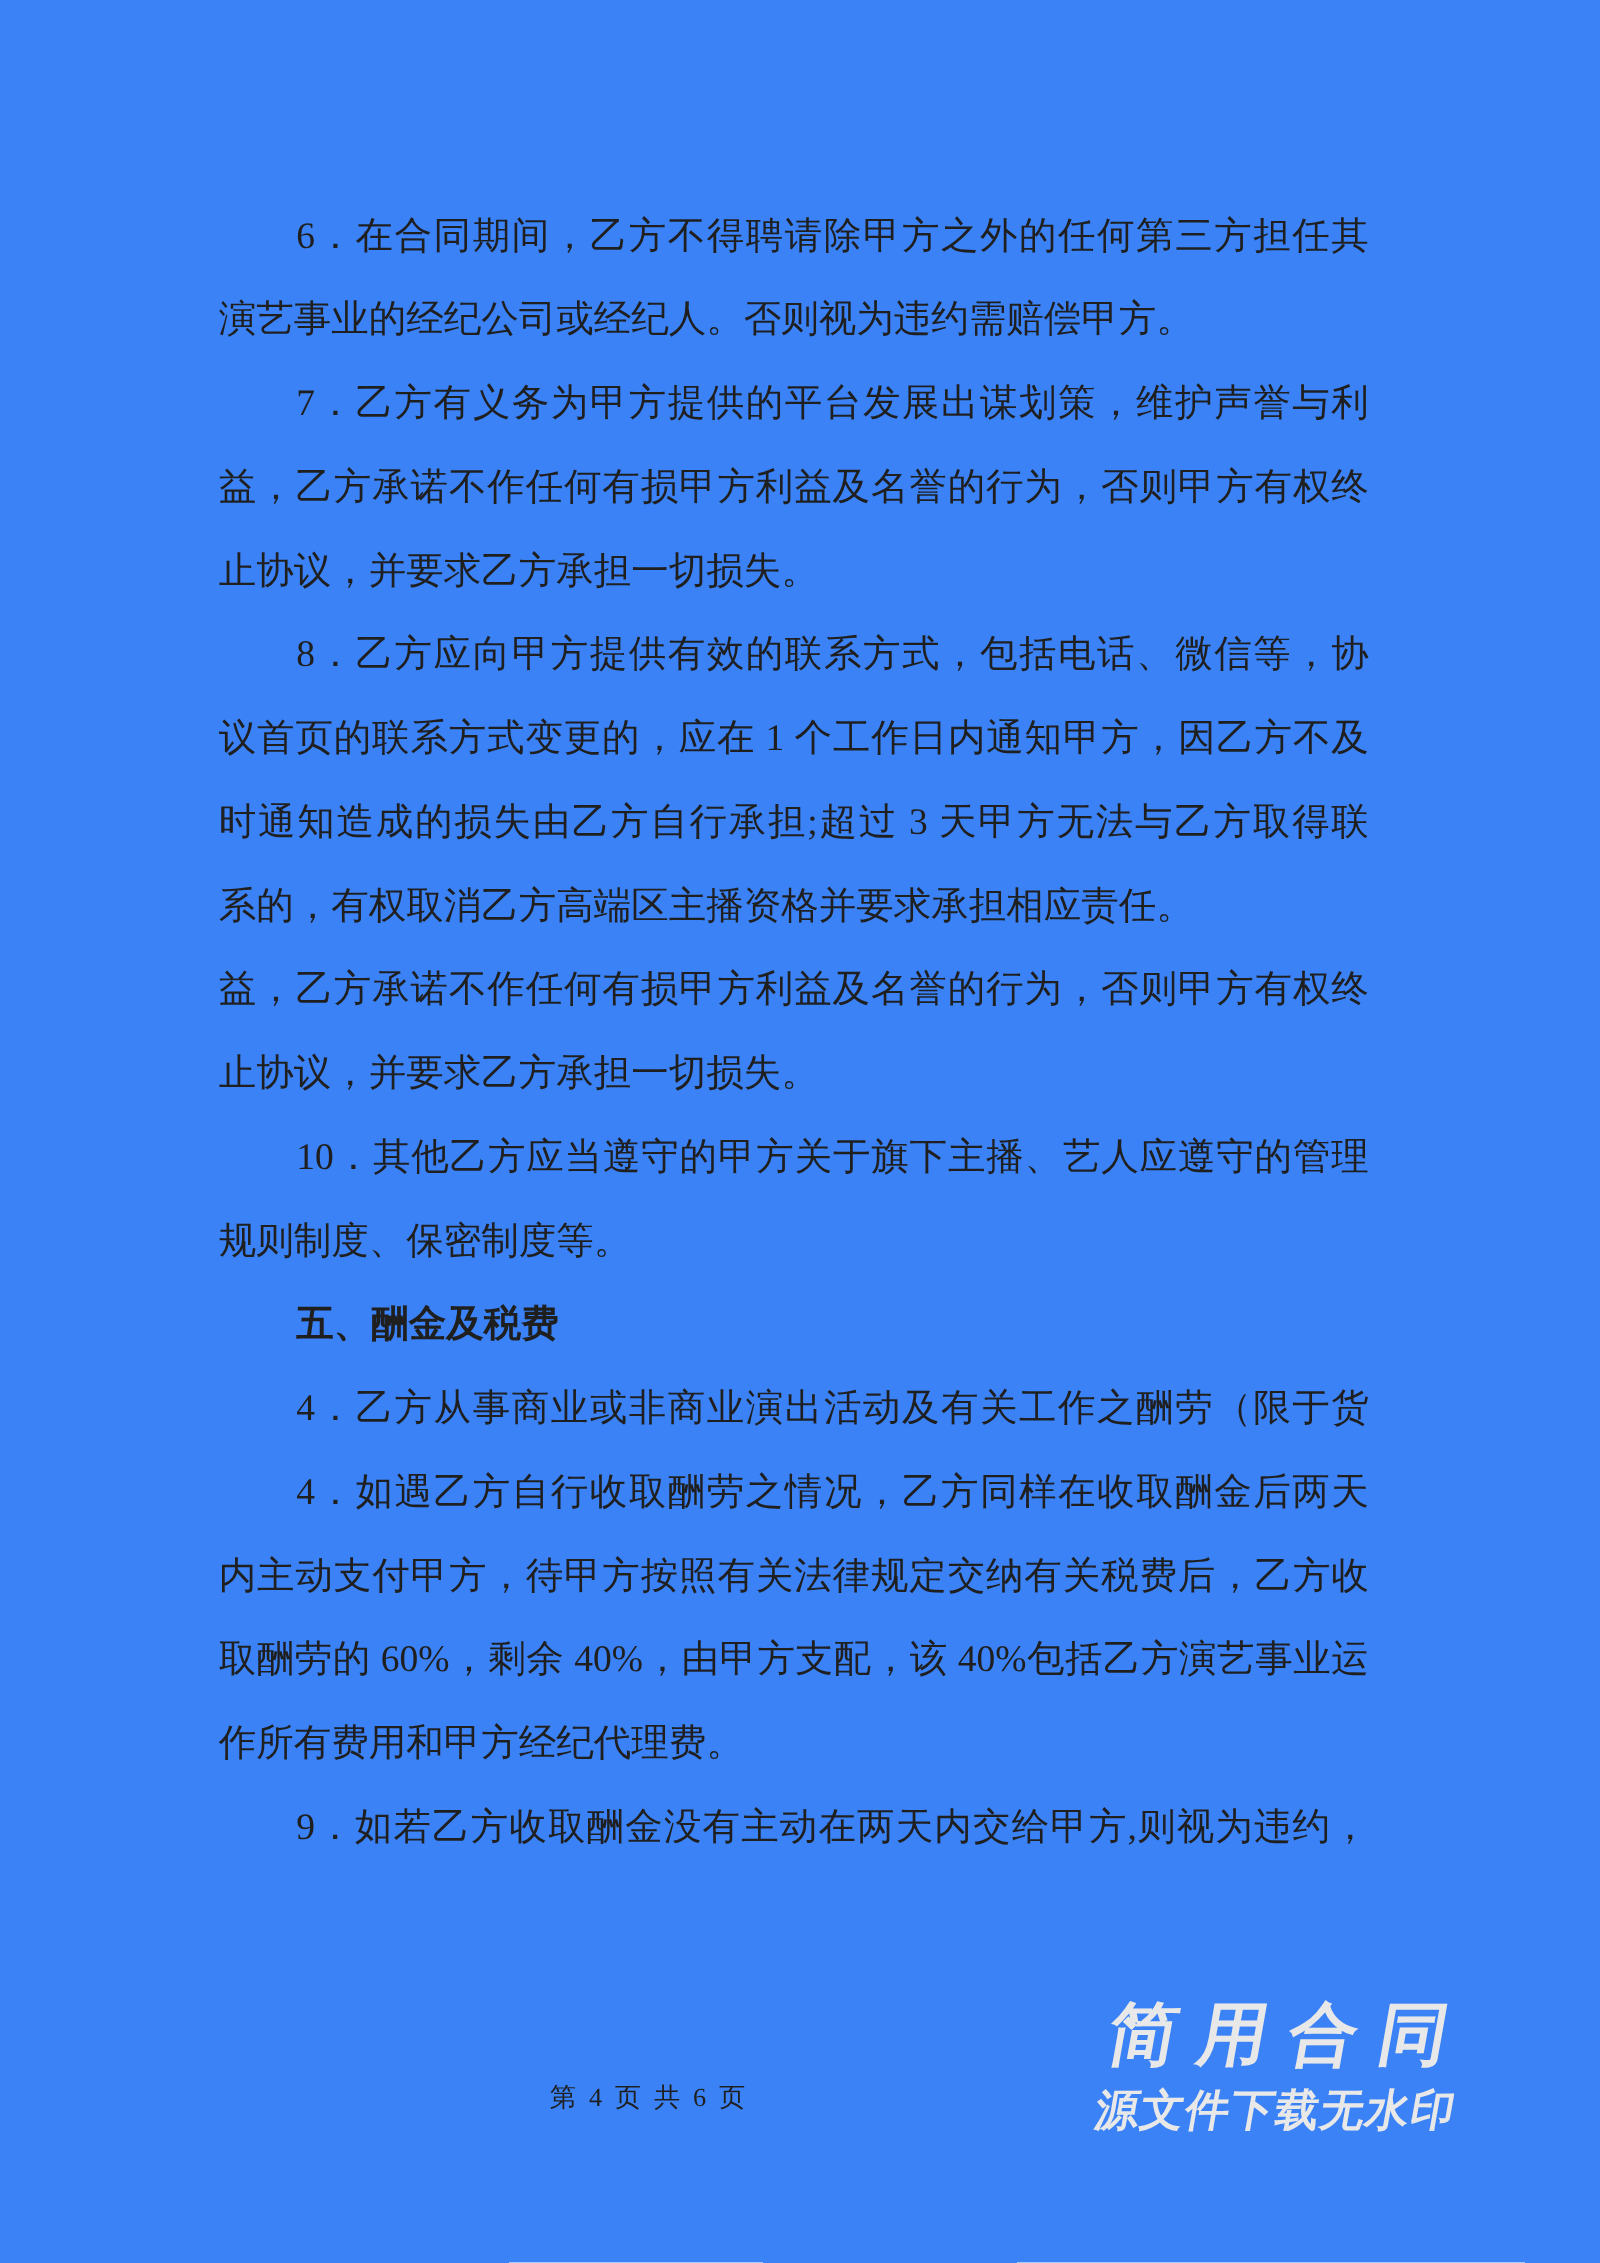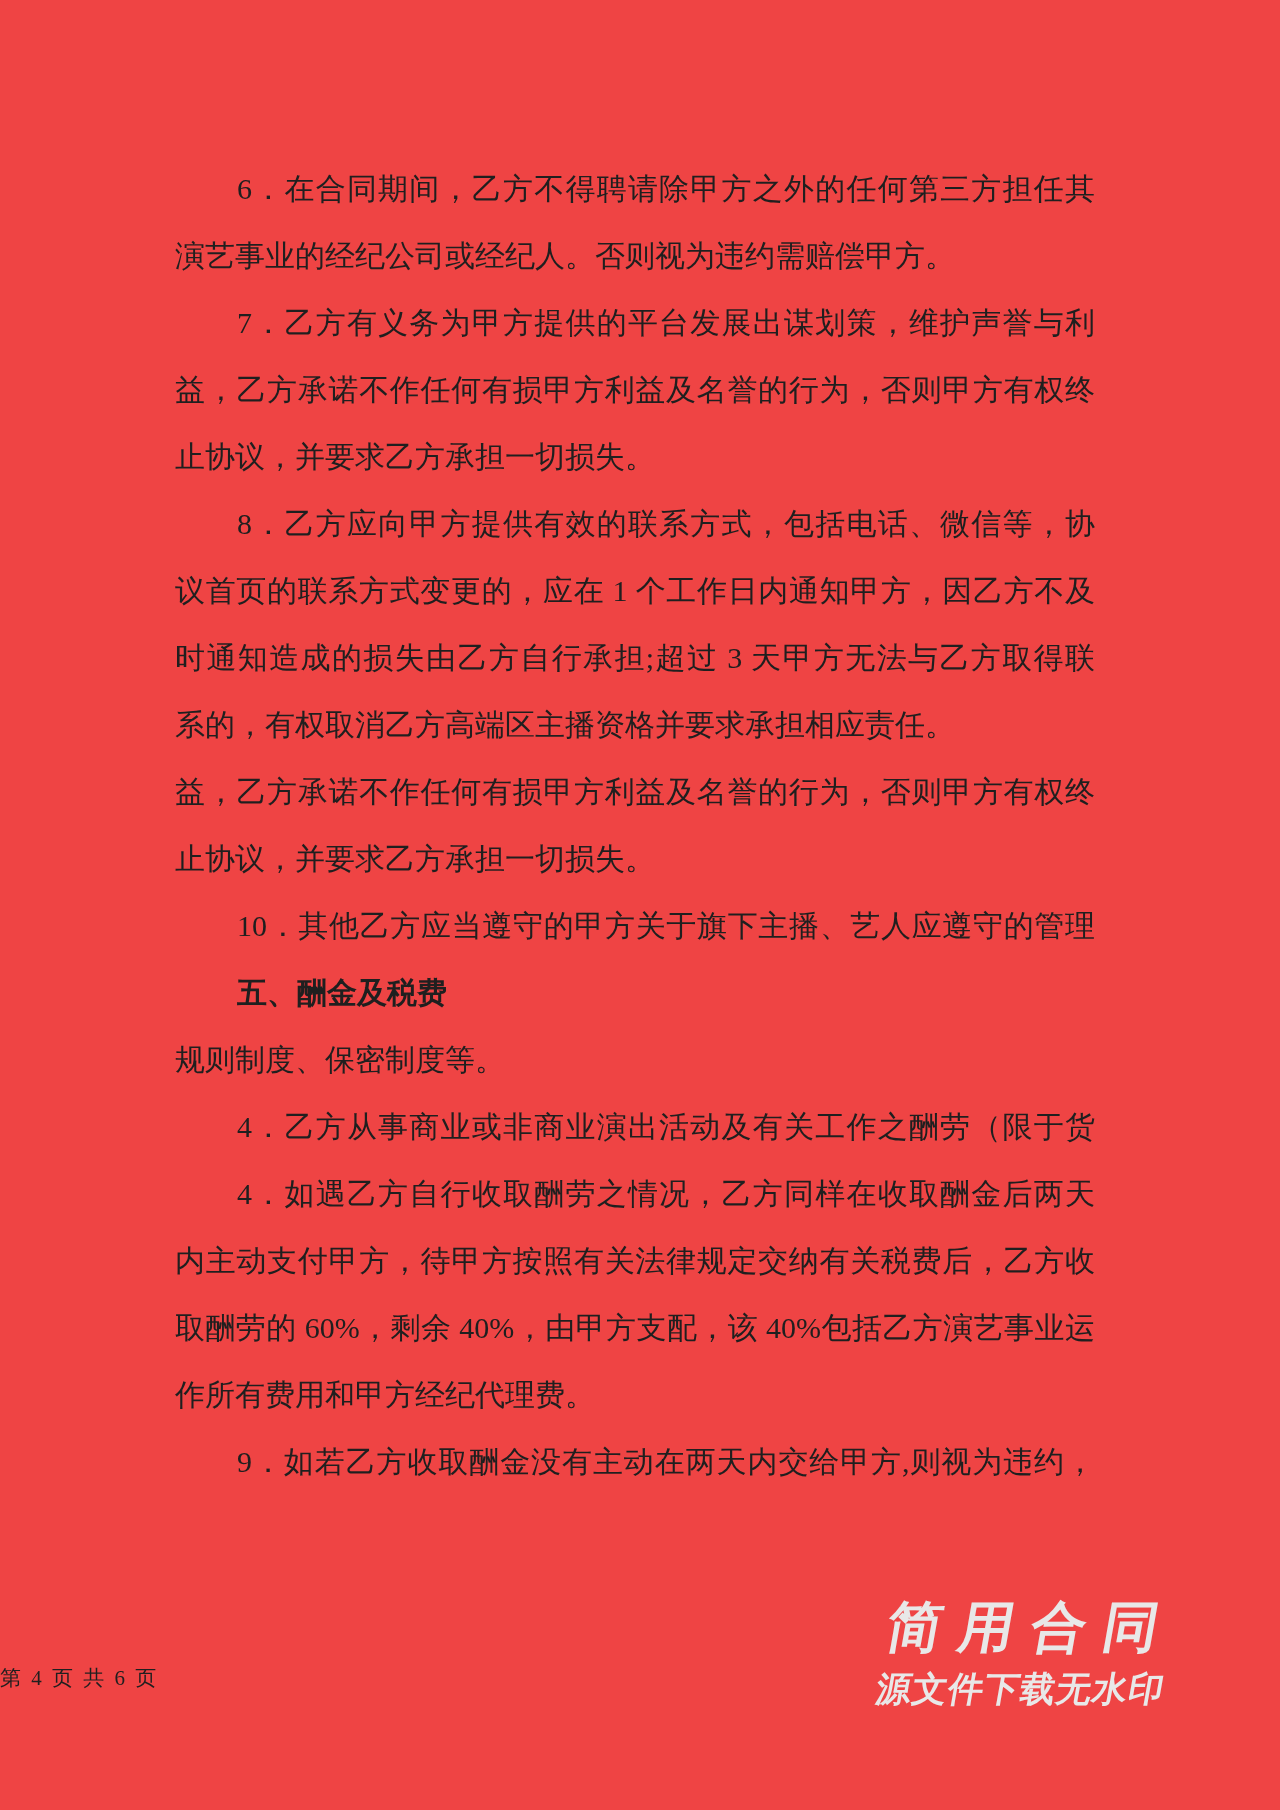--- a/index.html
+++ b/index.html
@@ -37,20 +37,21 @@
     padding-left: 62px;
   }
   .line.heading {
     font-weight: 700;
   }
   .footer {
     position: absolute;
     left: 0;
     top: 1664px;
     width: 1036px;
+    text-align: center;
     font-size: 21px;
     color: #1f1f1f;
     word-spacing: 5px;
   }
   .watermark {
     position: absolute;
     left: 883px;
     top: 1598px;
     color: #e8e8e8;
     font-family: "Liberation Sans", "DejaVu Sans", sans-serif;
@@ -68,36 +69,36 @@
     margin-top: 14px;
     font-size: 35px;
     line-height: 37px;
     letter-spacing: 1px;
     white-space: nowrap;
   }
 </style>
 </head>
 <body>
 
-<div class="page" style="background: #ef4444;">
+<div class="page" style="background: #3b82f6;">
   <div class="content" id="content">
       <div class="line indent stretch" style="color: rgb(31, 31, 31);">6．在合同期间，乙方不得聘请除甲方之外的任何第三方担任其</div>
       <div class="line" style="color: rgb(31, 31, 31);">演艺事业的经纪公司或经纪人。否则视为违约需赔偿甲方。</div>
       <div class="line indent stretch" style="color: rgb(31, 31, 31);">7．乙方有义务为甲方提供的平台发展出谋划策，维护声誉与利</div>
       <div class="line stretch" style="color: rgb(31, 31, 31);">益，乙方承诺不作任何有损甲方利益及名誉的行为，否则甲方有权终</div>
       <div class="line" style="color: rgb(31, 31, 31);">止协议，并要求乙方承担一切损失。</div>
       <div class="line indent stretch" style="color: rgb(31, 31, 31);">8．乙方应向甲方提供有效的联系方式，包括电话、微信等，协</div>
       <div class="line stretch" style="color: rgb(31, 31, 31);">议首页的联系方式变更的，应在 1 个工作日内通知甲方，因乙方不及</div>
       <div class="line stretch" style="color: rgb(31, 31, 31);">时通知造成的损失由乙方自行承担;超过 3 天甲方无法与乙方取得联</div>
       <div class="line" style="color: rgb(31, 31, 31);">系的，有权取消乙方高端区主播资格并要求承担相应责任。</div>
       <div class="line stretch" style="color: rgb(31, 31, 31);">益，乙方承诺不作任何有损甲方利益及名誉的行为，否则甲方有权终</div>
       <div class="line" style="color: rgb(31, 31, 31);">止协议，并要求乙方承担一切损失。</div>
       <div class="line indent stretch" style="color: rgb(31, 31, 31);">10．其他乙方应当遵守的甲方关于旗下主播、艺人应遵守的管理</div>
+      <div class="line" style="color: rgb(31, 31, 31);">规则制度、保密制度等。</div>
       <div class="line indent heading" style="color: rgb(31, 31, 31);">五、酬金及税费</div>
-      <div class="line" style="color: rgb(31, 31, 31);">规则制度、保密制度等。</div>
       <div class="line indent stretch" style="color: rgb(31, 31, 31);">4．乙方从事商业或非商业演出活动及有关工作之酬劳（限于货</div>
       <div class="line indent stretch" style="color: rgb(31, 31, 31);">4．如遇乙方自行收取酬劳之情况，乙方同样在收取酬金后两天</div>
       <div class="line stretch" style="color: rgb(31, 31, 31);">内主动支付甲方，待甲方按照有关法律规定交纳有关税费后，乙方收</div>
       <div class="line stretch" style="color: rgb(31, 31, 31);">取酬劳的 60%，剩余 40%，由甲方支配，该 40%包括乙方演艺事业运</div>
       <div class="line" style="color: rgb(31, 31, 31);">作所有费用和甲方经纪代理费。</div>
       <div class="line indent stretch" style="color: rgb(31, 31, 31);">9．如若乙方收取酬金没有主动在两天内交给甲方,则视为违约，</div>
     </div>
 
   <div class="watermark" style="color: rgb(232, 232, 232);">
     <div class="wm-title">简用合同</div>

